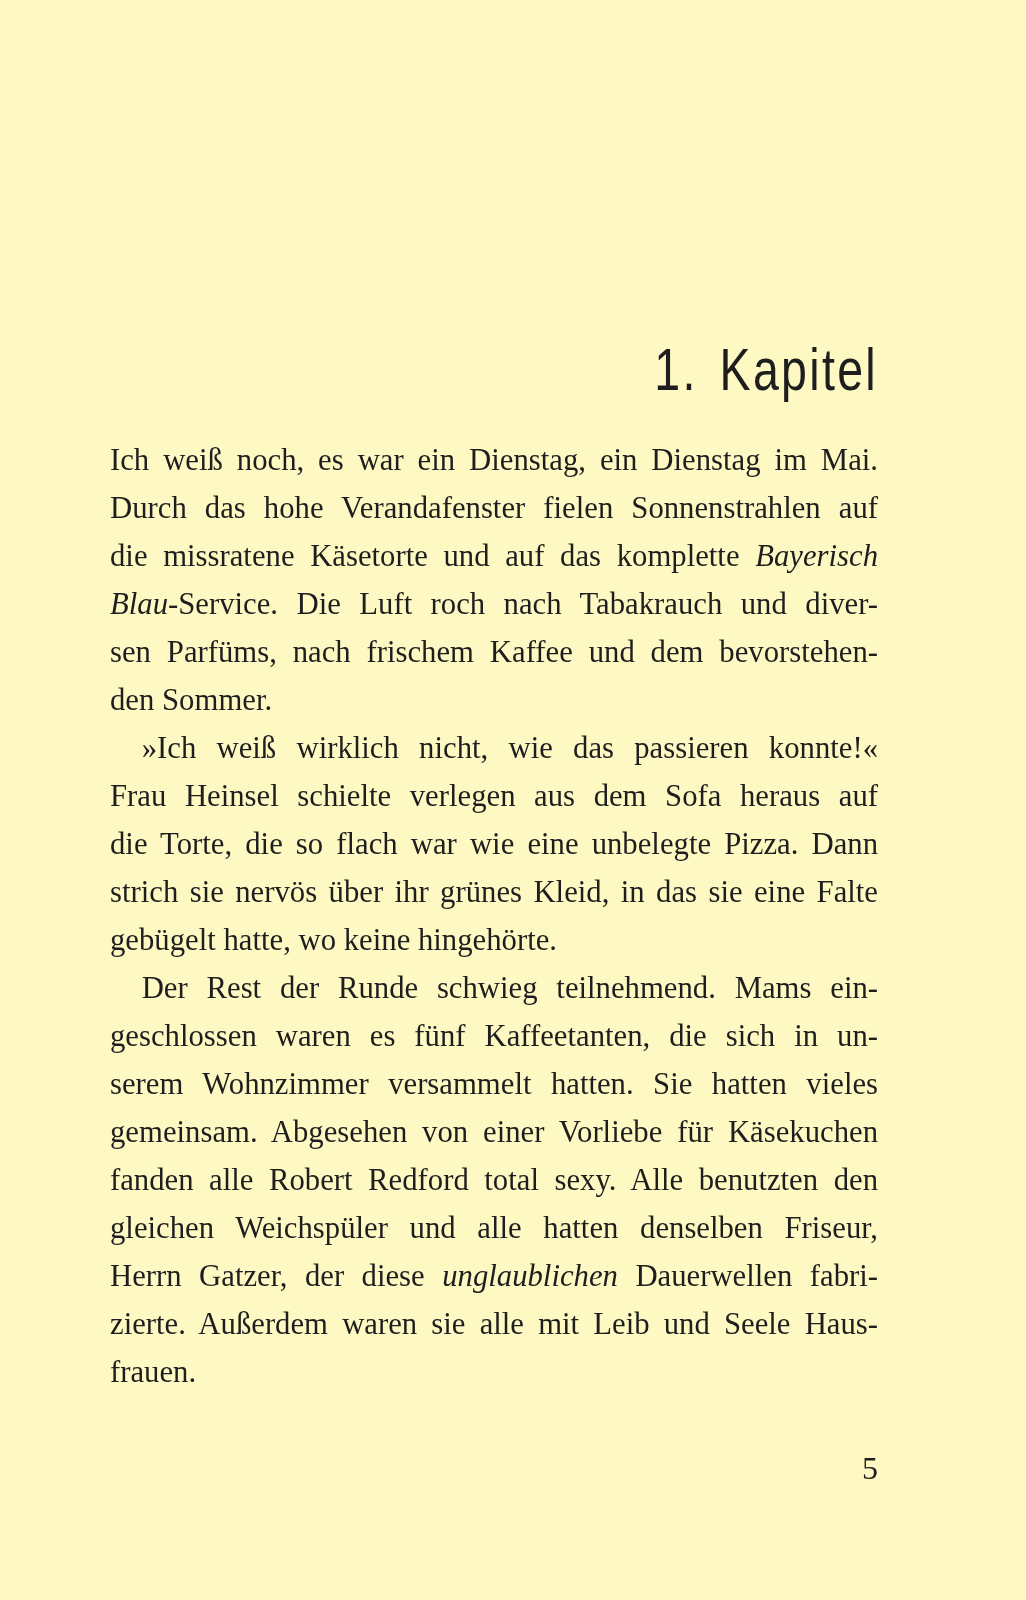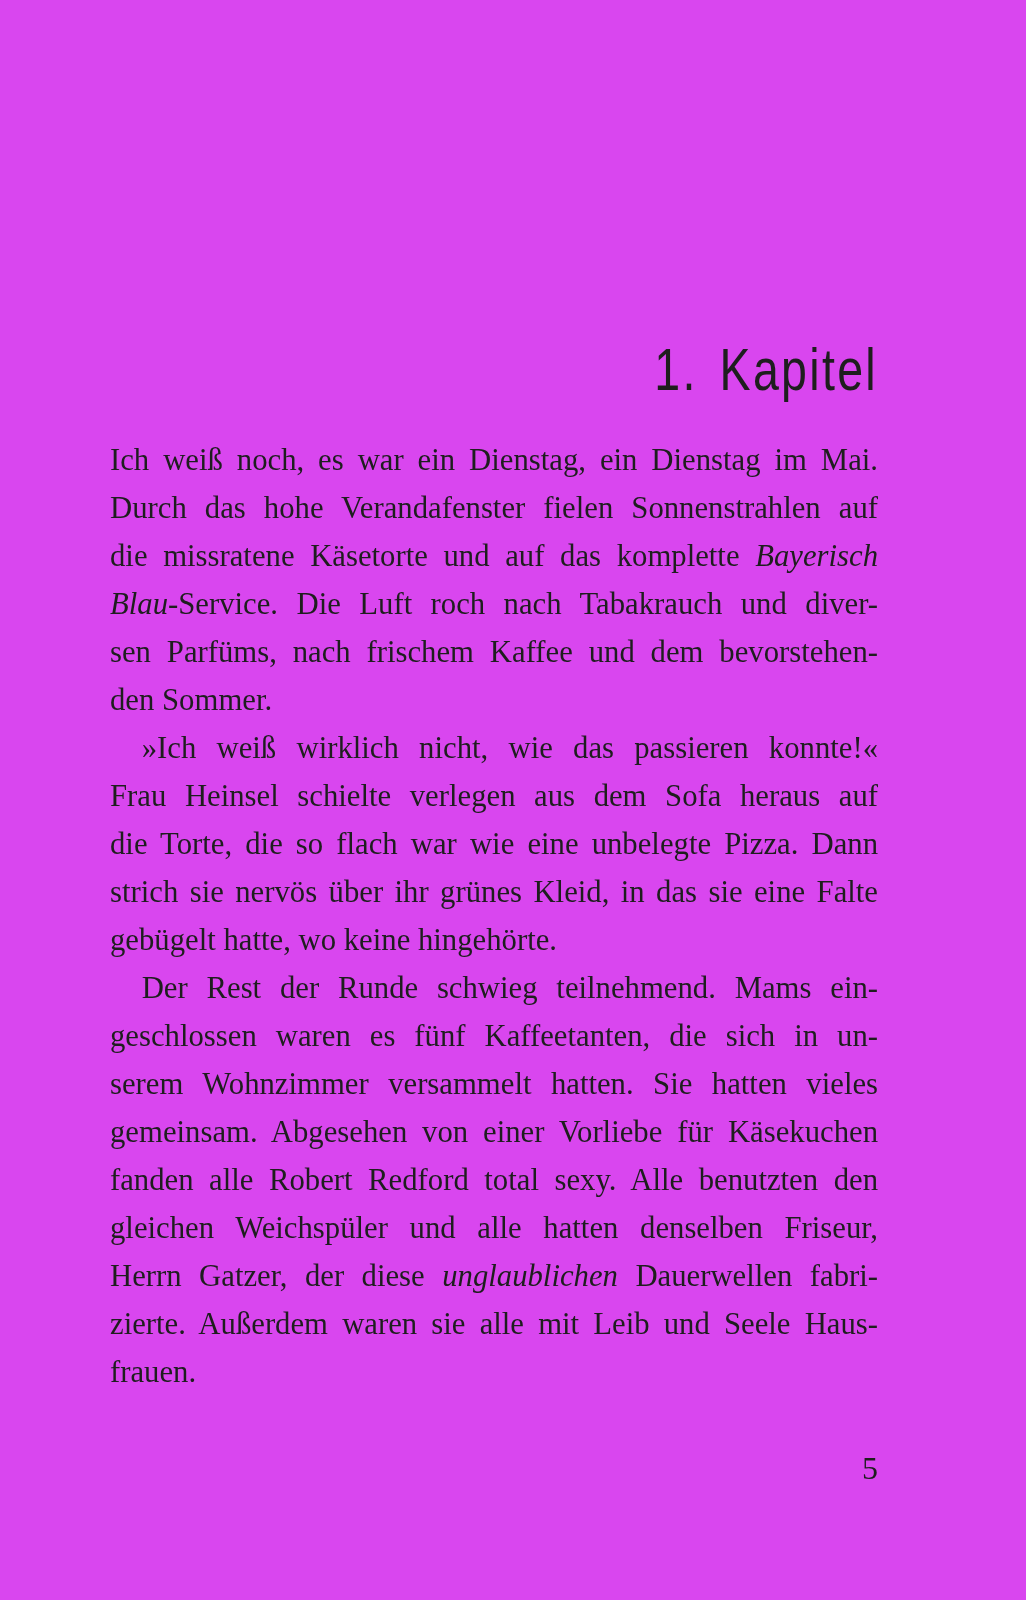--- a/index.html
+++ b/index.html
@@ -57,21 +57,21 @@
     top: 1444px;
     right: 148px;
     font-size: 32px;
     line-height: 48px;
     text-align: right;
   }
 </style>
 </head>
 <body>
 
-<div class="page" style="color: rgb(30, 30, 30); background: #d946ef;">
+<div class="page" style="color: rgb(30, 30, 30); background: #fef9c3;">
   <div class="heading">1. Kapitel</div>
 
   <div class="text-block" id="text-block">
       <div class="line">Ich weiß noch, es war ein Dienstag, ein Dienstag im Mai.</div>
       <div class="line">Durch das hohe Verandafenster fielen Sonnenstrahlen auf</div>
       <div class="line">die missratene Käsetorte und auf das komplette <i>Bayerisch</i></div>
       <div class="line"><i>Blau</i>-Service. Die Luft roch nach Tabakrauch und diver-</div>
       <div class="line">sen Parfüms, nach frischem Kaffee und dem bevorstehen-</div>
       <div class="line last">den Sommer.</div>
       <div class="line indent">»Ich weiß wirklich nicht, wie das passieren konnte!«</div>

